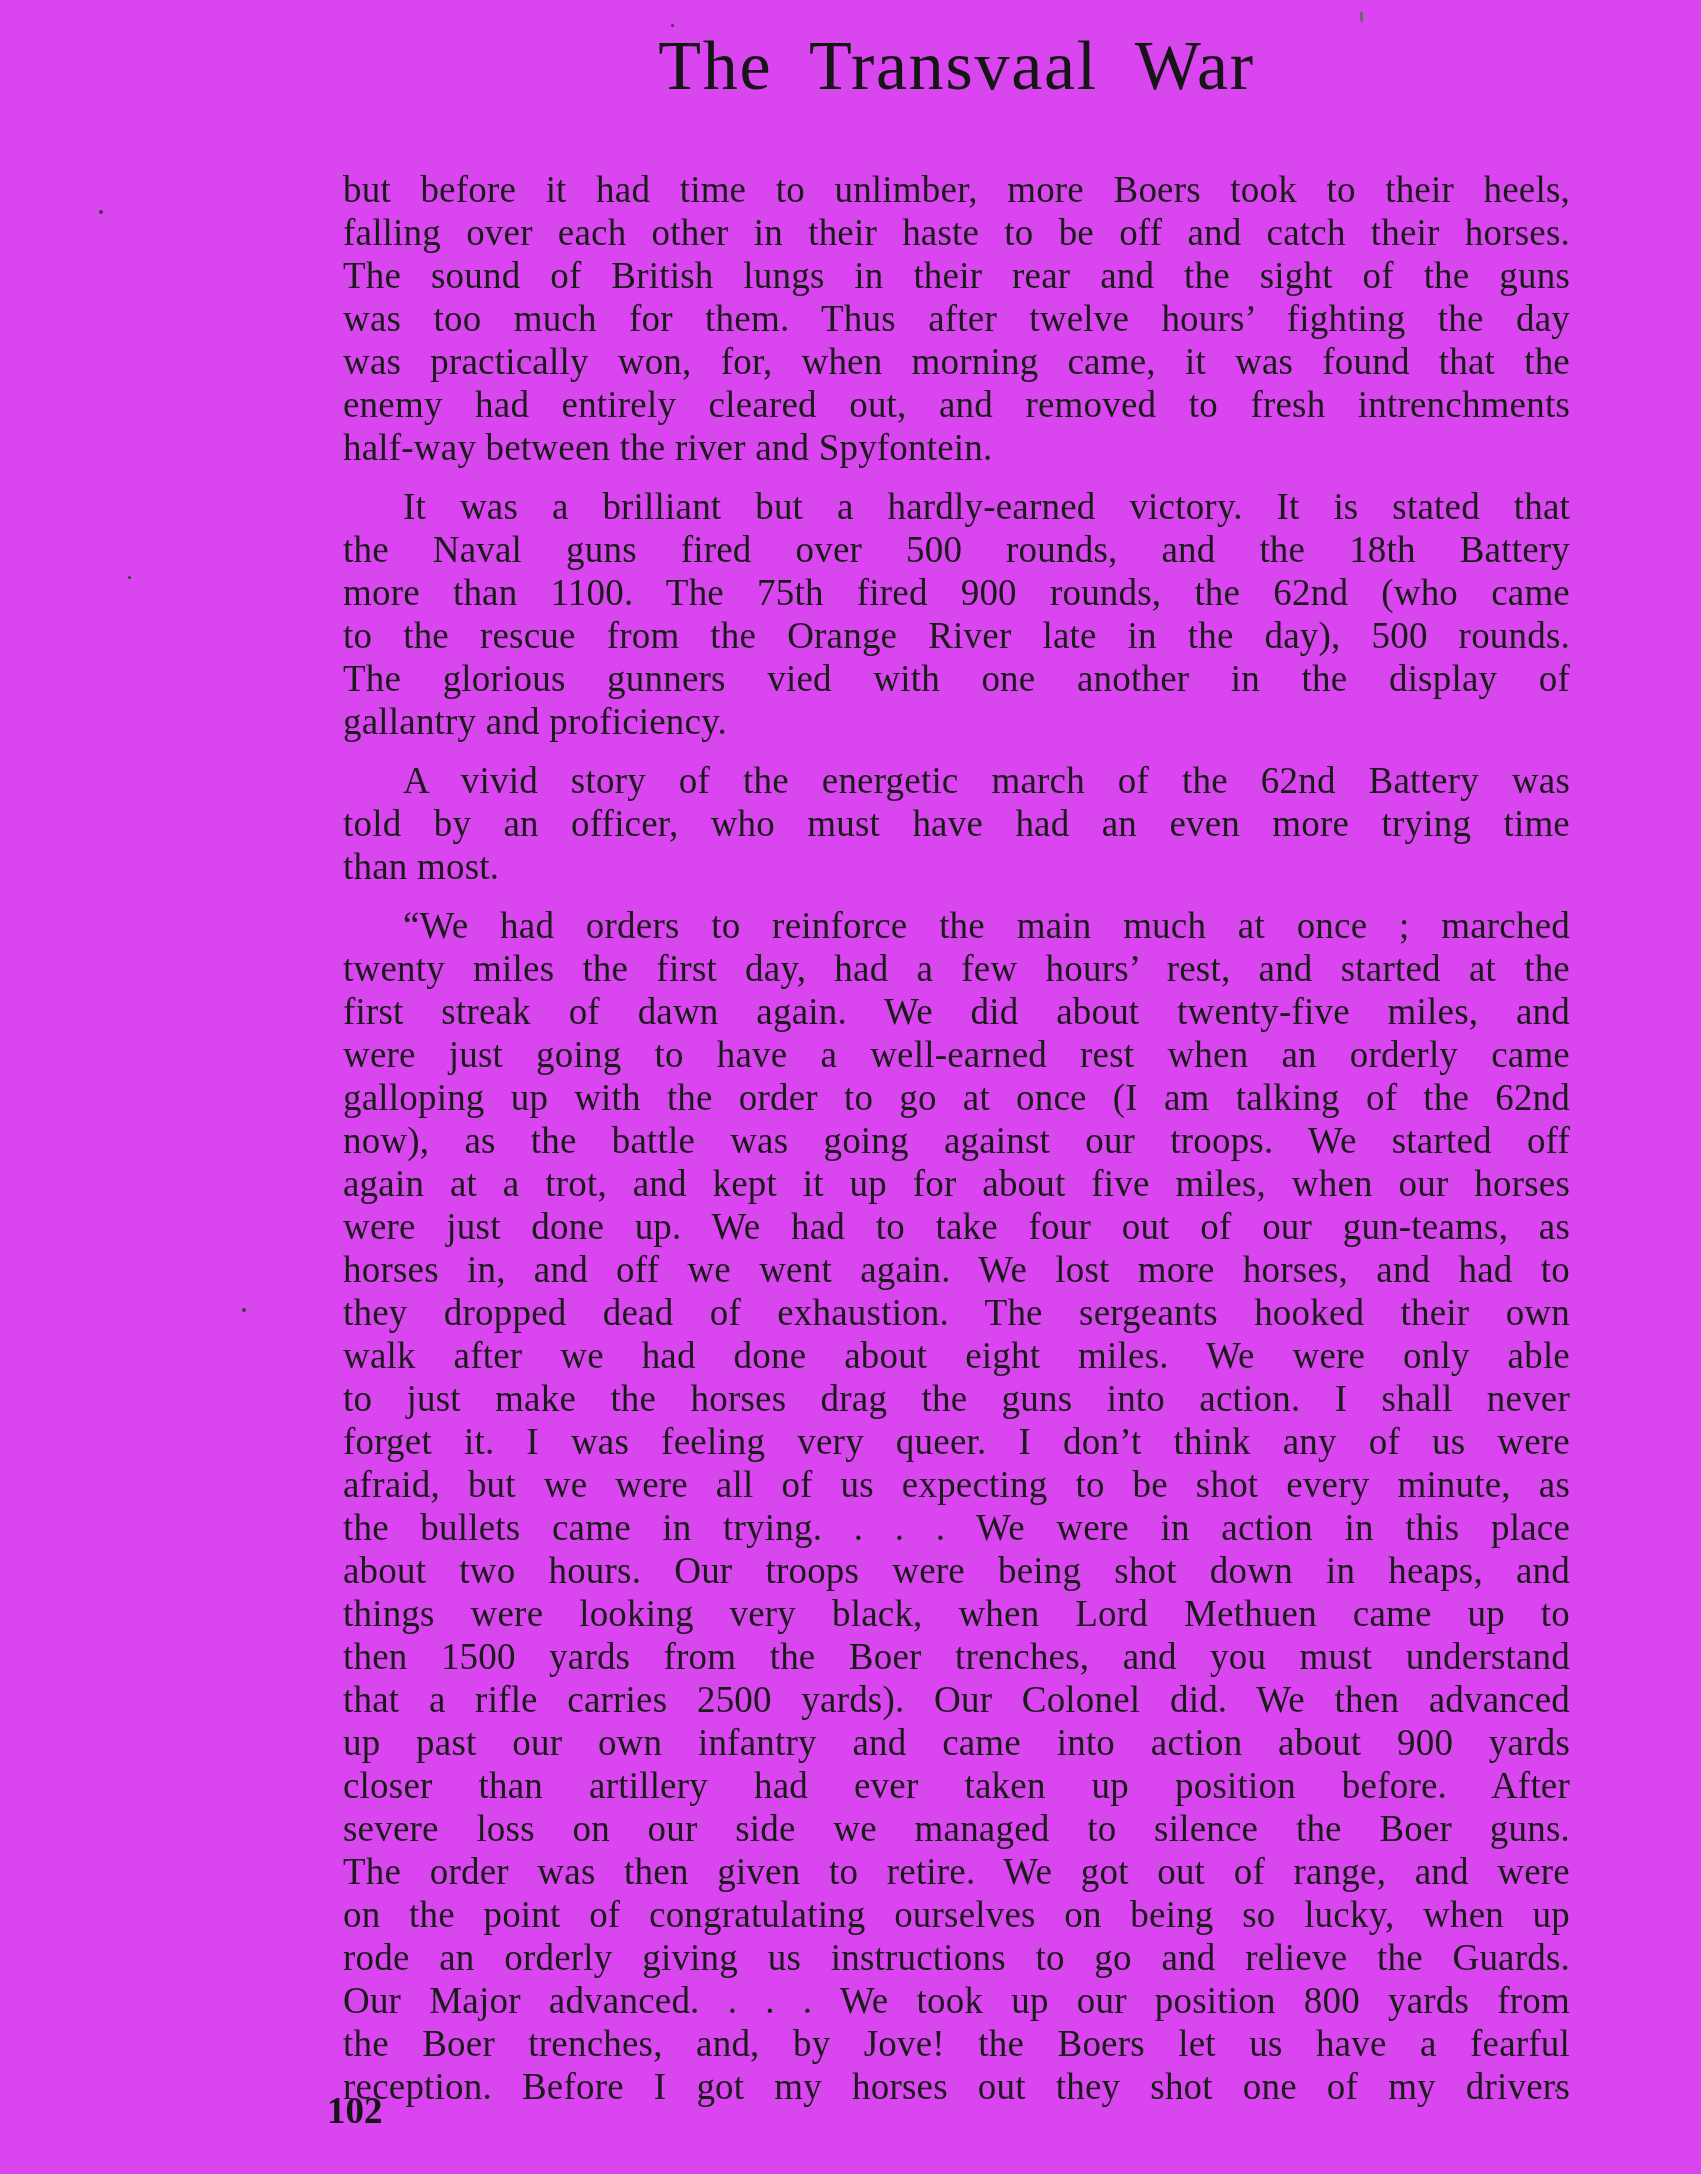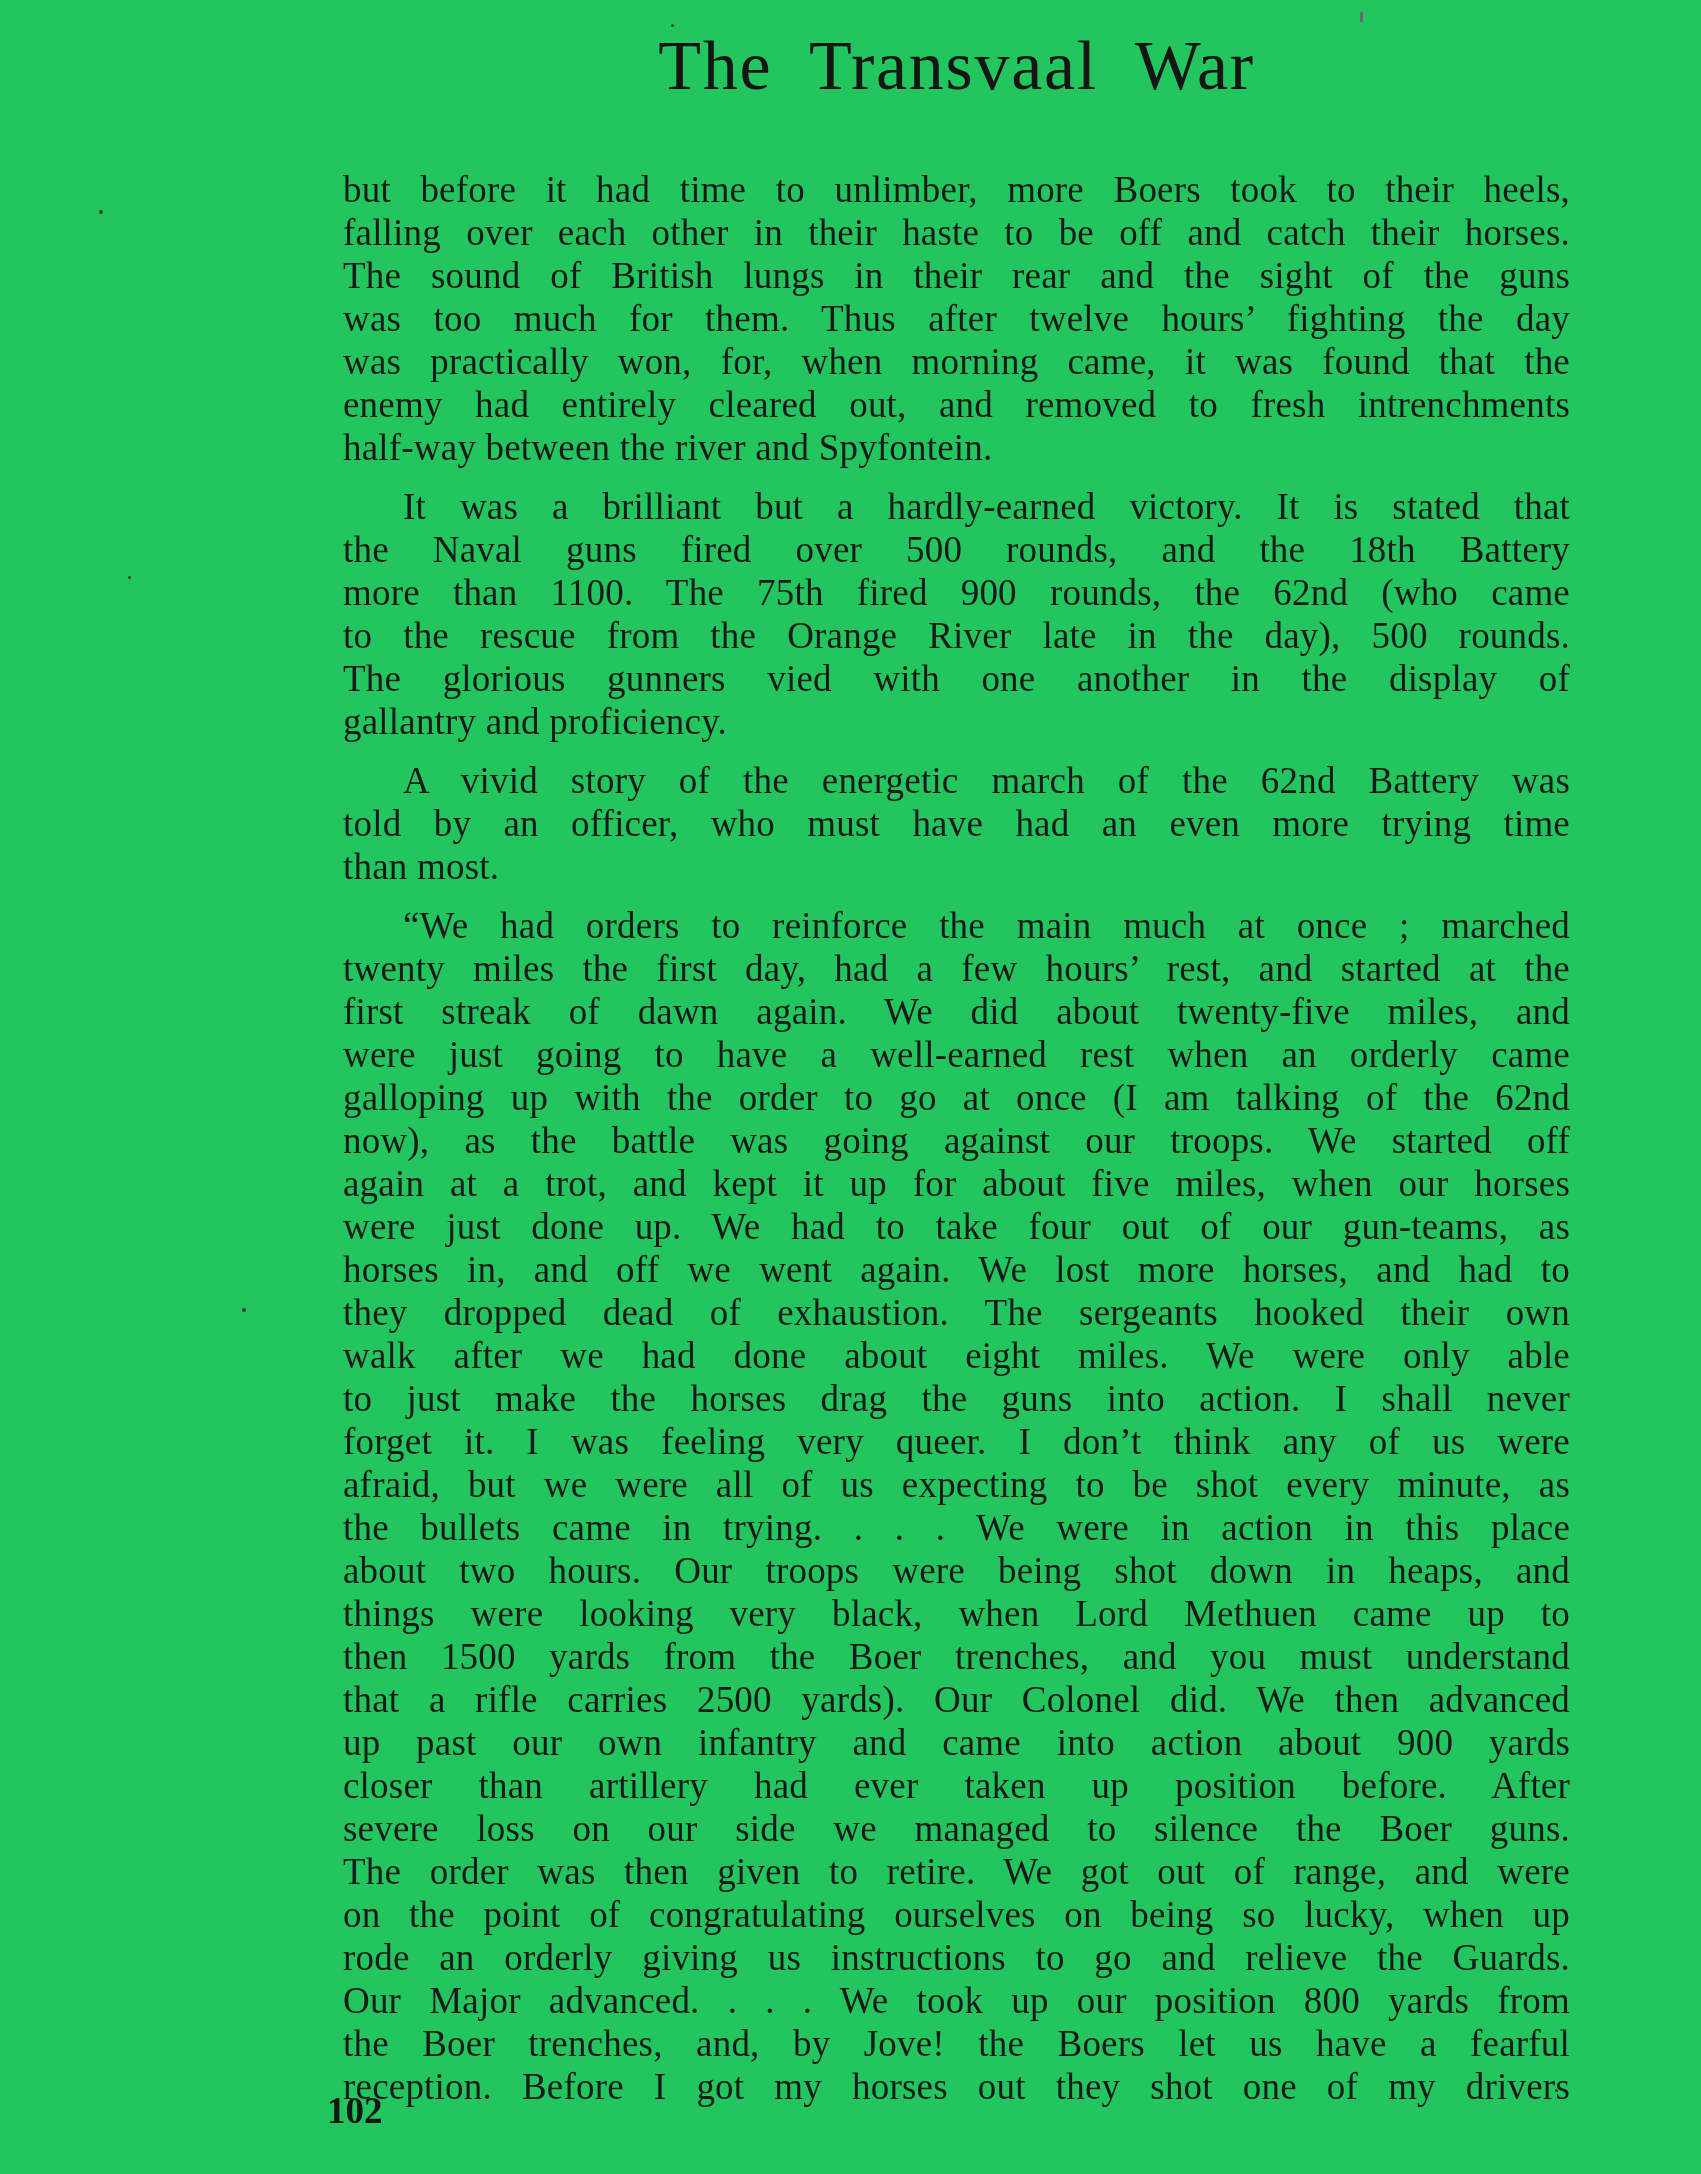--- a/index.html
+++ b/index.html
@@ -1,20 +1,20 @@
 <!DOCTYPE html>
 <html style="font-size:13.6px"><head>
 <meta charset="utf-8">
 <style>
   html, body { margin: 0; padding: 0; background: #ffffff; }
   .page {
     position: relative;
     width: 1701px;
     height: 2175px;
-    background: #22c55e;
+    background: #d946ef;
     font-family: "Liberation Serif", serif;
     color: #1a1a1a;
     overflow: hidden;
   }
   .title {
     position: absolute;
     top: 31px;
     left: 327px;
     width: 1259px;
     margin: 0;

